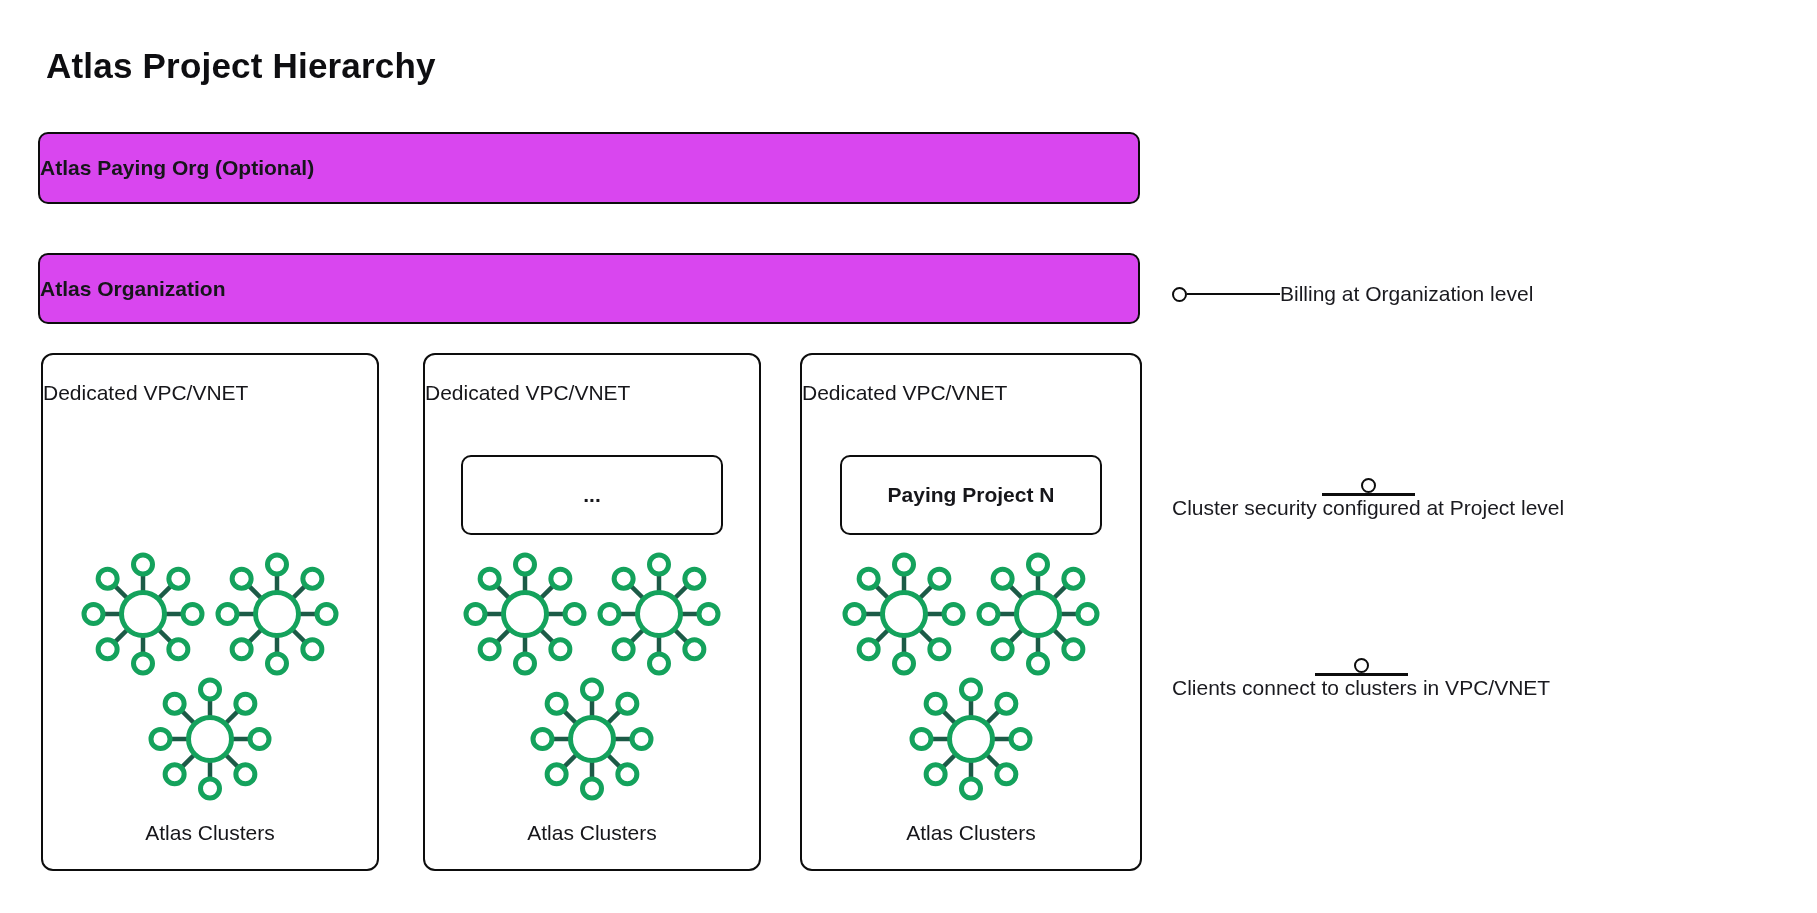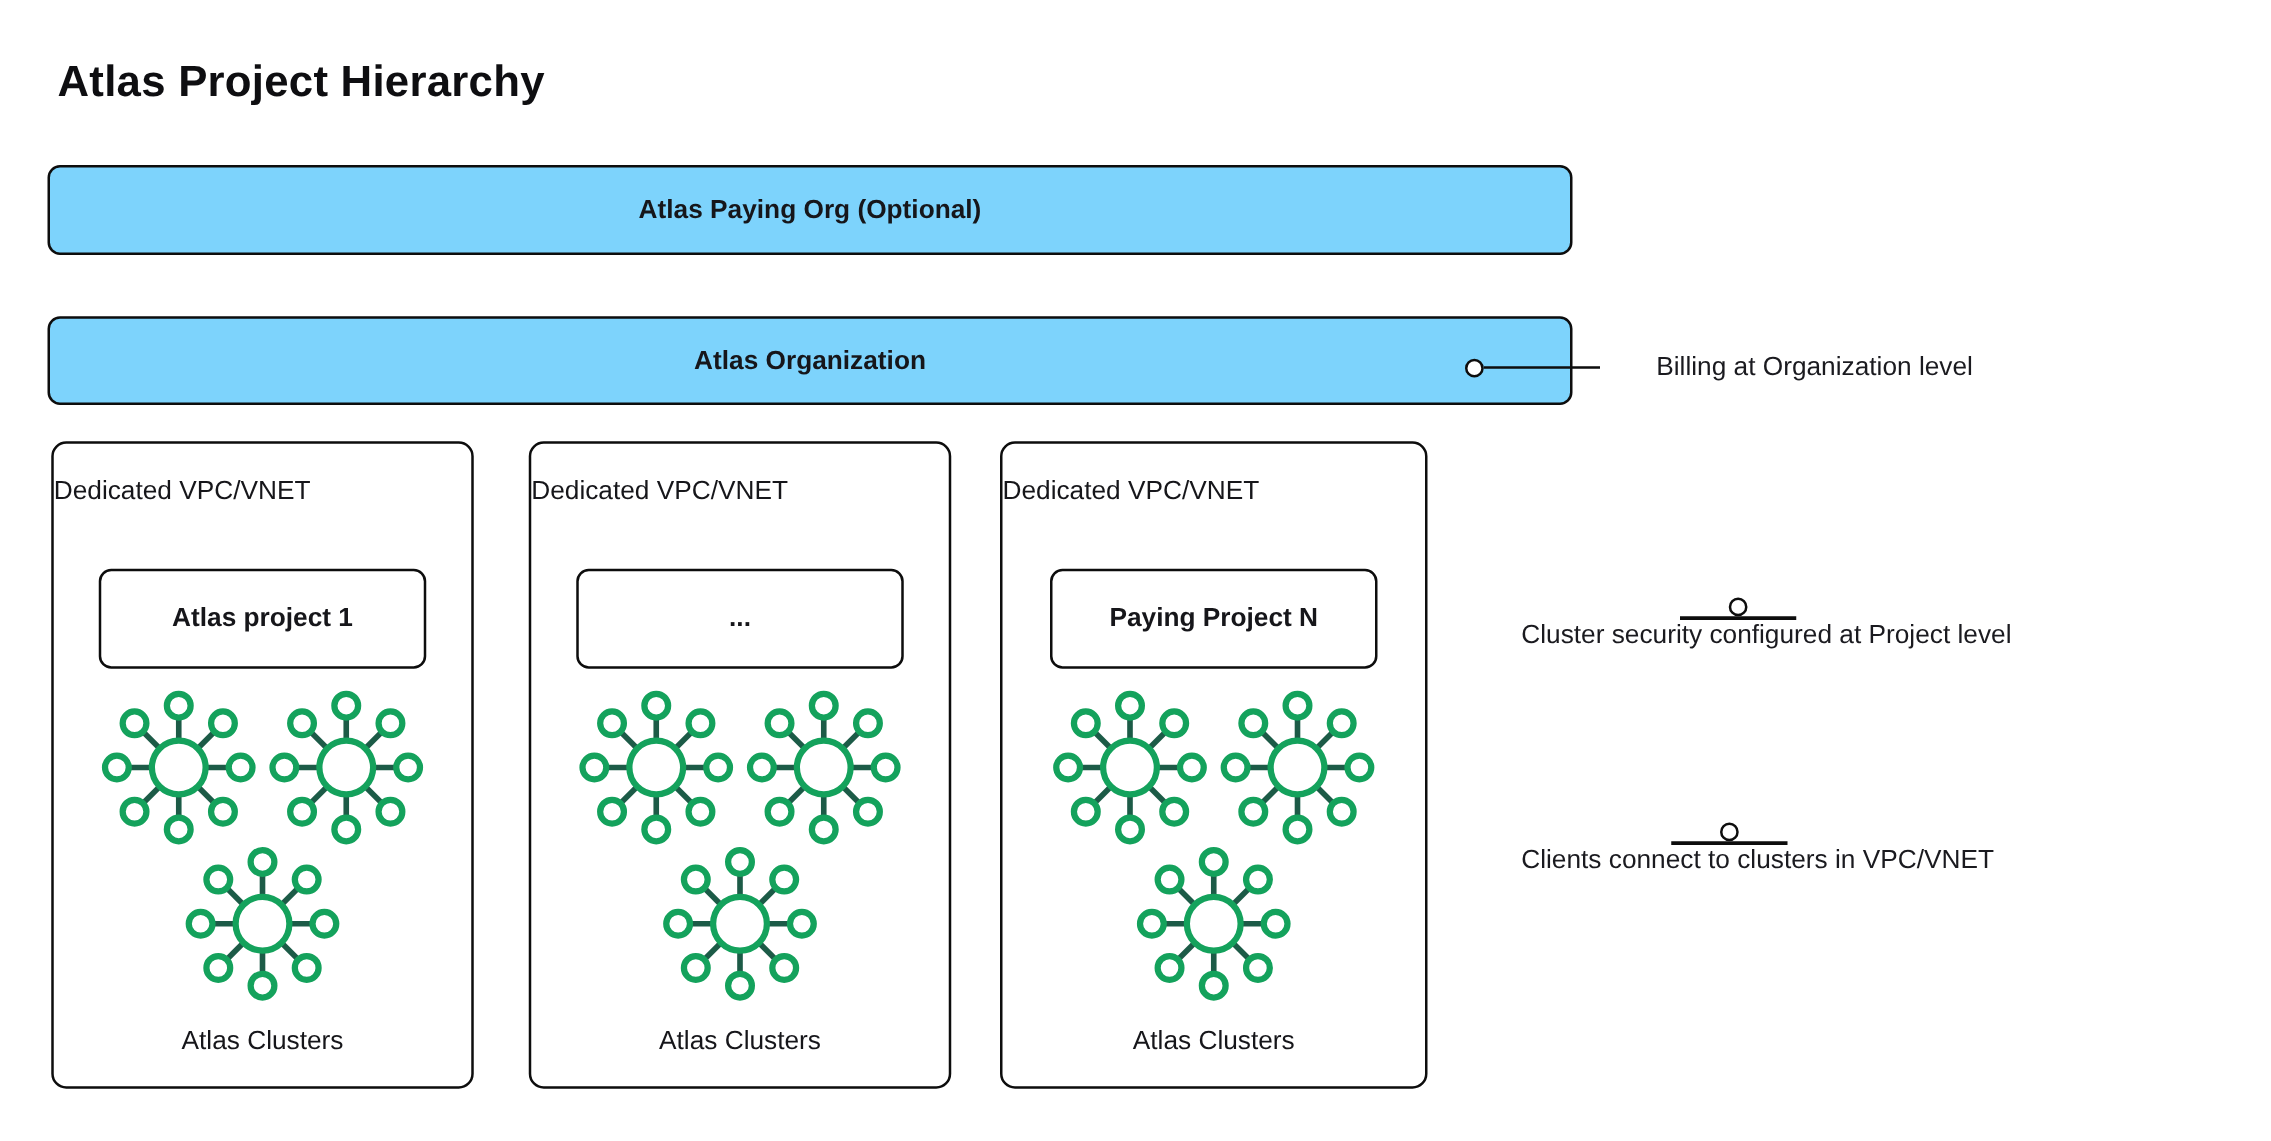--- a/index.html
+++ b/index.html
@@ -18,27 +18,27 @@
     left: 46px;
     top: 46px;
     font-size: 35px;
     font-weight: 700;
     letter-spacing: 0.2px;
     color: #0e0e11;
   }
   .wide-box {
     position: absolute;
     left: 38px;
-    width: 1220px;
+    width: 1102px;
     border: 2.5px solid var(--line, #0d0d0d);
     border-radius: 10px;
-    background: #7dd3fc;
+    background: #d946ef;
     display: flex;
     align-items: center;
-    justify-content: center;
+    justify-content: flex-start;
     font-weight: 700;
     font-size: 21px;
   }
   .wide-a { top: 132px; height: 72px; }
   .wide-b { top: 253px; height: 71px; }
 
   .vpc {
     position: absolute;
     top: 353px;
     height: 518px;
@@ -112,21 +112,20 @@
     background: #fff;
     flex: 0 0 auto;
   }
   .rule {
     width: 93px;
     height: 2.5px;
     background: var(--line, #0d0d0d);
     flex: 0 0 auto;
   }
   .callout-text {
-    margin-left: 45px;
     font-size: 21px;
     white-space: nowrap;
     color: #1a1a1f;
   }
   .defs-hidden { position: absolute; width: 0; height: 0; overflow: hidden; }
 </style>
 </head>
 <body>
 
 <svg class="defs-hidden" aria-hidden="true">
@@ -164,23 +163,20 @@
   <div class="wide-box wide-a">
     <span>Atlas Paying Org (Optional)</span>
   </div>
 
   <div class="wide-box wide-b">
     <span>Atlas Organization</span>
   </div>
 
   <section class="vpc vpc-1">
     <div class="vpc-header">Dedicated VPC/VNET</div>
-    <div class="project-box">
-      <span>Atlas project 1</span>
-    </div>
     <div class="icons-top">
       <svg class="cluster">
           <use href="#clusterIcon"></use>
         </svg>
       <svg class="cluster">
           <use href="#clusterIcon"></use>
         </svg>
     </div>
     <div class="icons-bottom">
       <svg class="cluster">

